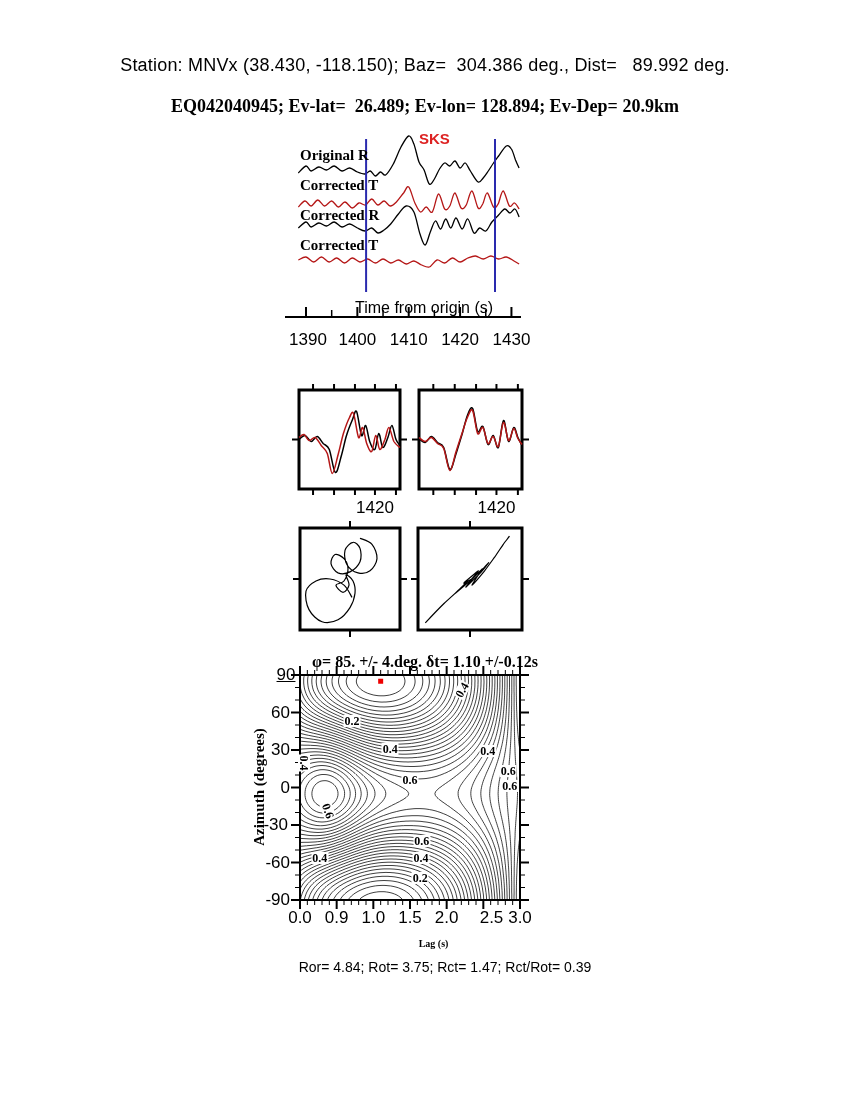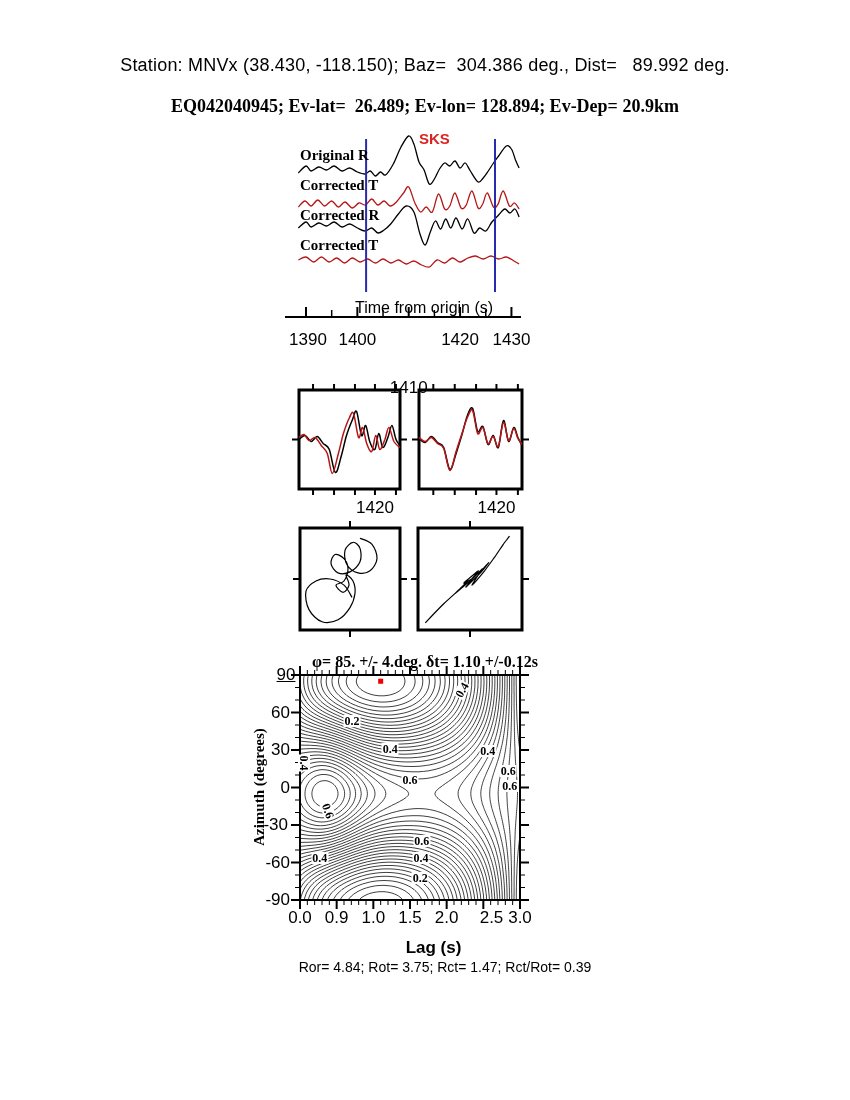--- a/index.html
+++ b/index.html
@@ -11,22 +11,22 @@
   .title2{left:0;right:0;text-align:center;top:96px;font-size:18px;font-weight:bold;
           font-family:"Liberation Serif",serif;}
   .trace-lbl{font-family:"Liberation Serif",serif;font-weight:bold;font-size:15px;left:300px;}
   .sks{left:419px;top:130px;font-size:15px;font-weight:bold;color:#dd2222;}
   .time-axis-lbl{left:355px;top:299px;font-size:16px;}
   .tick-num{font-size:17px;text-align:center;}
   .contour-title{left:0;right:0;text-align:center;top:653px;font-size:16px;font-weight:bold;
                  font-family:"Liberation Serif",serif;}
   .az-lbl{left:259px;top:787px;transform:translate(-50%,-50%) rotate(-90deg);
           font-family:"Liberation Serif",serif;font-weight:bold;font-size:15px;}
-  .lag-lbl{left:17px;right:0;text-align:center;top:938px;font-size:17px;font-weight:bold;
-           font-family:Liberation Sans, sans-serif;}
+  .lag-lbl{left:17px;right:0;text-align:center;top:938px;font-size:10px;font-weight:bold;
+           font-family:Liberation Serif, serif;}
   .footer{left:0;right:0;text-align:center;top:959px;font-size:14px;margin-left:40px;}
   .clabel{position:absolute;transform:translate(-50%,-50%);background:#ffffff;
           font-family:"Liberation Serif",serif;font-weight:bold;font-size:12px;
           line-height:1;padding:0 1px;white-space:pre;}
 </style>
 </head>
 <body>
 
 <div class="page">
   <svg id="cv" width="850" height="1100">
@@ -233,21 +233,21 @@
 
   <div class="abs sks">SKS</div>
   <div class="abs time-axis-lbl">Time from origin (s)</div>
 
   <div class="abs contour-title">φ= 85. +/- 4.deg. δt= 1.10 +/-0.12s</div>
   <div class="abs az-lbl">Azimuth (degrees)</div>
   <div class="abs lag-lbl">Lag (s)</div>
   <div class="abs footer">Ror= 4.84; Rot= 3.75; Rct= 1.47; Rct/Rot= 0.39</div>
 <div class="abs tick-num" style="position: absolute; left: 284px; top: 330px; width: 48px;">1390</div>
     <div class="abs tick-num" style="position: absolute; left: 333.36px; top: 330px; width: 48px;">1400</div>
-    <div class="abs tick-num" style="position: absolute; left: 384.72px; top: 330px; width: 48px; margin-top: 48px;">1410</div>
+    <div class="abs tick-num" style="position: absolute; left: 384.72px; top: 330px; width: 48px;">1410</div>
     <div class="abs tick-num" style="position: absolute; left: 436.08px; top: 330px; width: 48px;">1420</div>
     <div class="abs tick-num" style="position: absolute; left: 487.44px; top: 330px; width: 48px;">1430</div>
     <div class="abs tick-num" style="position: absolute; left: 350.952px; top: 498px; width: 48px;">1420</div>
     <div class="abs tick-num" style="position: absolute; left: 472.456px; top: 498px; width: 48px;">1420</div>
     <div class="abs tick-num" style="position: absolute; left: 280px; top: 908px; width: 40px;">0.0</div>
     <div class="abs tick-num" style="position: absolute; left: 316.667px; top: 908px; width: 40px;">0.9</div>
     <div class="abs tick-num" style="position: absolute; left: 353.333px; top: 908px; width: 40px;">1.0</div>
     <div class="abs tick-num" style="position: absolute; left: 390px; top: 908px; width: 40px;">1.5</div>
     <div class="abs tick-num" style="position: absolute; left: 426.667px; top: 908px; width: 40px;">2.0</div>
     <div class="abs tick-num" style="position: absolute; left: 463.333px; top: 908px; width: 40px; text-align: right;">2.5</div>

